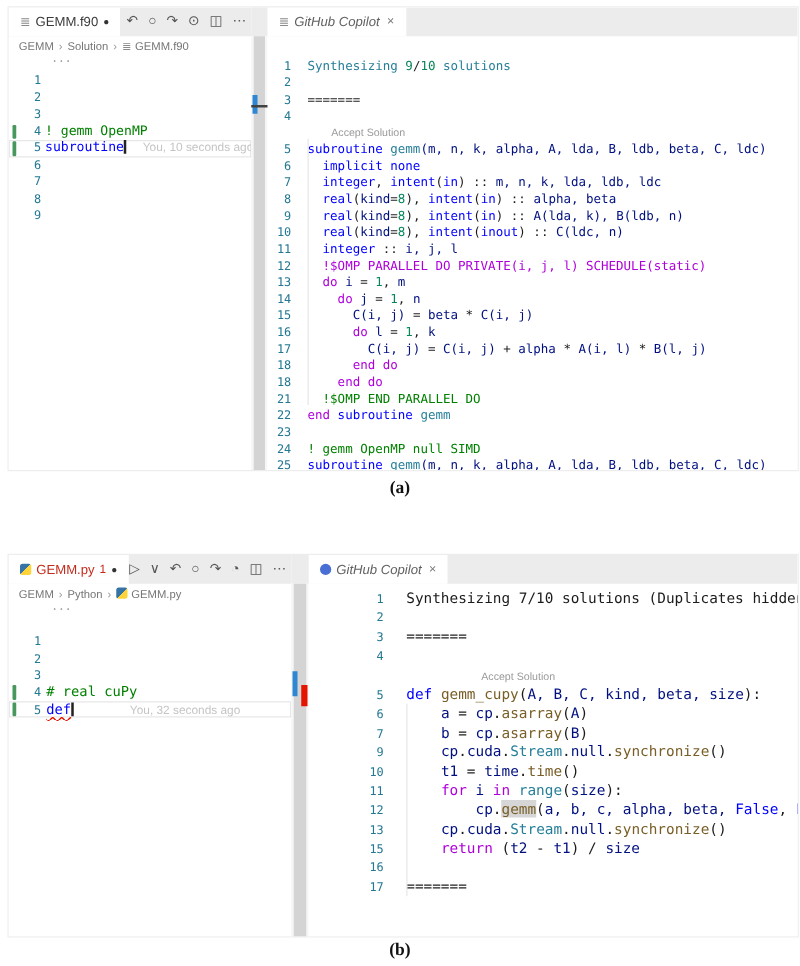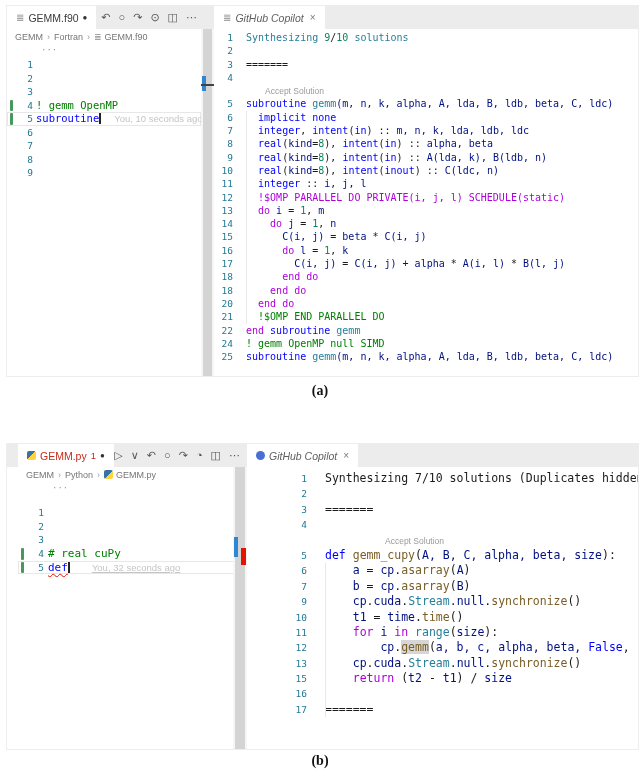--- a/index.html
+++ b/index.html
@@ -9,21 +9,21 @@
   .fig{position:absolute;left:6px;width:633px;background:#fff;border:1px solid #ededed;box-sizing:border-box;}
   .fig-a{top:5px;height:372px;}
   .fig-b{top:443px;height:307px;}
 
   .tabbar-bg{position:absolute;left:0;top:0;right:0;height:23px;background:#ececec;}
 
   .pane{position:absolute;top:0;bottom:0;overflow:hidden;background:#fff;}
   .fig-a .pane-left{left:0;width:194px;}
   .fig-a .vscroll{left:194px;width:13px;}
   .fig-a .pane-right{left:207px;right:0;}
-  .fig-b .pane-left{left:11px;width:226px;}
+  .fig-b .pane-left{left:0;width:226px;}
   .fig-b .vscroll{left:226px;width:14px;}
   .fig-b .pane-right{left:240px;right:0;}
 
   .tabbar{position:relative;height:23px;background:#ececec;}
   .tab{display:inline-flex;align-items:center;gap:4px;height:23px;padding:0 9px;background:#fff;
        font-size:10.5px;color:#3b3b3b;white-space:nowrap;}
   .tablabel.italic{font-style:italic;color:#616161;}
   .tablabel.err{color:#c42b1c;}
   .badge{color:#c42b1c;font-size:9.5px;}
   .fileicon{color:#8a8a8a;font-size:10px;}
@@ -50,42 +50,42 @@
   .ln{display:inline-block;text-align:right;color:#237893;font-size:9.5px;}
   .code{display:inline-block;}
   .crow.current{box-shadow:inset 0 0 0 1px #e7e7e7;}
   .mod{position:absolute;left:3px;top:1px;bottom:1px;width:3px;background:#48985d;border-radius:1px;}
 
   .fig-a .pane-left .rows{padding-top:2px;}
   .fig-a .pane-left .crow{height:13.5px;line-height:13.5px;font-size:10.5px;}
   .fig-a .pane-left .ln{width:26px;}
   .fig-a .pane-left .code{margin-left:3px;}
 
-  .fig-a .pane-right .rows{padding-top:2px;}
+  .fig-a .pane-right .rows{padding-top:18px;}
   .fig-a .pane-right .crow{height:13.3px;line-height:13.3px;font-size:10px;}
   .fig-a .pane-right .ln{width:19px;}
   .fig-a .pane-right .code{margin-left:13px;}
 
   .fig-b .pane-left .rows{padding-top:12px;}
   .fig-b .pane-left .crow{height:13.7px;line-height:13.7px;font-size:11px;}
   .fig-b .pane-left .ln{width:26px;}
   .fig-b .pane-left .code{margin-left:4px;}
 
   .fig-b .pane-right .rows{padding-top:4px;}
   .fig-b .pane-right .crow{height:15.4px;line-height:15.4px;font-size:11.5px;}
   .fig-b .pane-right .ln{width:60px;}
   .fig-b .pane-right .code{margin-left:18px;}
 
   .codelens{font-family:"Liberation Sans",sans-serif;font-size:8.5px;color:#9a9a9a;}
   .fig-a .pane-right .codelens{margin-left:32px;}
   .fig-b .pane-right .codelens{margin-left:78px;}
 
   .ghost{font-family:"Liberation Sans",sans-serif;color:#c5c5c5;font-size:9.5px;}
   .fig-a .ghost{margin-left:13px;}
-  .fig-b .ghost{margin-left:22px;text-decoration:underline;}
+  .fig-b .ghost{margin-left:45px;}
   .cursor{display:inline-block;width:2px;height:11px;background:#222;vertical-align:-2px;}
 
   .tok-kw{color:#0000ff;}
   .tok-ctl{color:#af00db;}
   .tok-com{color:#008000;}
   .tok-var{color:#001080;}
   .tok-fn{color:#795e26;}
   .tok-typ{color:#267f99;}
   .tok-num{color:#098658;}
   .tok-pln{color:#1b1b1b;}
@@ -133,21 +133,21 @@
           <span class="tbicon">◫</span>
           <span class="tbicon">⋯</span>
         </div>
     </div>
     <div class="breadcrumb">
         <span class="crumb">
           <span>GEMM</span>
         </span>
         <span class="crumbsep">›</span>
         <span class="crumb">
-          <span>Fortran</span>
+          <span>Solution</span>
         </span>
         <span class="crumbsep">›</span>
         <span class="crumb">
           <span class="crumbicon">≣</span>
           <span>GEMM.f90</span>
         </span>
       </div>
     <div class="ellipsis">···</div>
     <div class="rows">
         <div class="crow"><span class="ln">1</span><span class="code"></span></div>
@@ -190,23 +190,23 @@
         <div class="crow"><span class="ln">10</span><span class="code"><span class="tok-pln">  </span><span class="tok-kw">real</span><span class="tok-pln">(</span><span class="tok-var">kind</span><span class="tok-pln">=</span><span class="tok-num">8</span><span class="tok-pln">), </span><span class="tok-kw">intent</span><span class="tok-pln">(</span><span class="tok-kw">inout</span><span class="tok-pln">) :: </span><span class="tok-var">C(ldc, n)</span></span></div>
         <div class="crow"><span class="ln">11</span><span class="code"><span class="tok-pln">  </span><span class="tok-kw">integer</span><span class="tok-pln"> :: </span><span class="tok-var">i, j, l</span></span></div>
         <div class="crow"><span class="ln">12</span><span class="code"><span class="tok-pln">  </span><span class="tok-ctl">!$OMP PARALLEL DO PRIVATE(i, j, l) SCHEDULE(static)</span></span></div>
         <div class="crow"><span class="ln">13</span><span class="code"><span class="tok-pln">  </span><span class="tok-ctl">do </span><span class="tok-var">i</span><span class="tok-pln"> = </span><span class="tok-num">1</span><span class="tok-pln">, </span><span class="tok-var">m</span></span></div>
         <div class="crow"><span class="ln">14</span><span class="code"><span class="tok-pln">    </span><span class="tok-ctl">do </span><span class="tok-var">j</span><span class="tok-pln"> = </span><span class="tok-num">1</span><span class="tok-pln">, </span><span class="tok-var">n</span></span></div>
         <div class="crow"><span class="ln">15</span><span class="code"><span class="tok-pln">      </span><span class="tok-var">C(i, j)</span><span class="tok-pln"> = </span><span class="tok-var">beta</span><span class="tok-pln"> * </span><span class="tok-var">C(i, j)</span></span></div>
         <div class="crow"><span class="ln">16</span><span class="code"><span class="tok-pln">      </span><span class="tok-ctl">do </span><span class="tok-var">l</span><span class="tok-pln"> = </span><span class="tok-num">1</span><span class="tok-pln">, </span><span class="tok-var">k</span></span></div>
         <div class="crow"><span class="ln">17</span><span class="code"><span class="tok-pln">        </span><span class="tok-var">C(i, j)</span><span class="tok-pln"> = </span><span class="tok-var">C(i, j)</span><span class="tok-pln"> + </span><span class="tok-var">alpha</span><span class="tok-pln"> * </span><span class="tok-var">A(i, l)</span><span class="tok-pln"> * </span><span class="tok-var">B(l, j)</span></span></div>
         <div class="crow"><span class="ln">18</span><span class="code"><span class="tok-pln">      </span><span class="tok-ctl">end do</span></span></div>
         <div class="crow"><span class="ln">18</span><span class="code"><span class="tok-pln">    </span><span class="tok-ctl">end do</span></span></div>
-        <div class="crow"><span class="ln">20</span><span class="code"><span class="tok-pln">  </span><span class="tok-ctl">end do</span></span></div>
         <div class="crow"><span class="ln">21</span><span class="code"><span class="tok-pln">  </span><span class="tok-com">!$OMP END PARALLEL DO</span></span></div>
         <div class="crow"><span class="ln">22</span><span class="code"><span class="tok-ctl">end </span><span class="tok-kw">subroutine </span><span class="tok-typ">gemm</span></span></div>
+        <div class="crow"><span class="ln">23</span><span class="code"></span></div>
         <div class="crow"><span class="ln">24</span><span class="code"><span class="tok-com">! gemm OpenMP null SIMD</span></span></div>
         <div class="crow"><span class="ln">25</span><span class="code"><span class="tok-kw">subroutine </span><span class="tok-typ">gemm</span><span class="tok-var">(m, n, k, alpha, A, lda, B, ldb, beta, C, ldc)</span></span></div>
       </div>
     <div class="guide"></div>
   </div>
 </div>
 <div class="caption cap-a">(a)</div>
 
 <div class="fig fig-b">
   <div class="tabbar-bg"></div>
@@ -267,21 +267,21 @@
         <span class="tablabel italic">GitHub Copilot</span>
         <span class="closex">×</span>
       </div>
     </div>
     <div class="rows">
         <div class="crow"><span class="ln">1</span><span class="code"><span class="tok-pln">Synthesizing 7/10 solutions (Duplicates hidden)</span></span></div>
         <div class="crow"><span class="ln">2</span><span class="code"></span></div>
         <div class="crow"><span class="ln">3</span><span class="code"><span class="tok-pln">=======</span></span></div>
         <div class="crow"><span class="ln">4</span><span class="code"></span></div>
         <div class="crow lens-row"><span class="ln"></span><span class="codelens">Accept Solution</span></div>
-        <div class="crow"><span class="ln">5</span><span class="code"><span class="tok-kw">def </span><span class="tok-fn">gemm_cupy</span><span class="tok-pln">(</span><span class="tok-var">A, B, C, alpha, beta, size</span><span class="tok-pln">):</span></span></div>
+        <div class="crow"><span class="ln">5</span><span class="code"><span class="tok-kw">def </span><span class="tok-fn">gemm_cupy</span><span class="tok-pln">(</span><span class="tok-var">A, B, C, kind, beta, size</span><span class="tok-pln">):</span></span></div>
         <div class="crow"><span class="ln">6</span><span class="code"><span class="tok-pln">    </span><span class="tok-var">a</span><span class="tok-pln"> = </span><span class="tok-var">cp</span><span class="tok-pln">.</span><span class="tok-fn">asarray</span><span class="tok-pln">(</span><span class="tok-var">A</span><span class="tok-pln">)</span></span></div>
         <div class="crow"><span class="ln">7</span><span class="code"><span class="tok-pln">    </span><span class="tok-var">b</span><span class="tok-pln"> = </span><span class="tok-var">cp</span><span class="tok-pln">.</span><span class="tok-fn">asarray</span><span class="tok-pln">(</span><span class="tok-var">B</span><span class="tok-pln">)</span></span></div>
         <div class="crow"><span class="ln">9</span><span class="code"><span class="tok-pln">    </span><span class="tok-var">cp</span><span class="tok-pln">.</span><span class="tok-var">cuda</span><span class="tok-pln">.</span><span class="tok-typ">Stream</span><span class="tok-pln">.</span><span class="tok-var">null</span><span class="tok-pln">.</span><span class="tok-fn">synchronize</span><span class="tok-pln">()</span></span></div>
         <div class="crow"><span class="ln">10</span><span class="code"><span class="tok-pln">    </span><span class="tok-var">t1</span><span class="tok-pln"> = </span><span class="tok-var">time</span><span class="tok-pln">.</span><span class="tok-fn">time</span><span class="tok-pln">()</span></span></div>
         <div class="crow"><span class="ln">11</span><span class="code"><span class="tok-pln">    </span><span class="tok-ctl">for </span><span class="tok-var">i</span><span class="tok-ctl"> in </span><span class="tok-typ">range</span><span class="tok-pln">(</span><span class="tok-var">size</span><span class="tok-pln">):</span></span></div>
         <div class="crow"><span class="ln">12</span><span class="code"><span class="tok-pln">        </span><span class="tok-var">cp</span><span class="tok-pln">.</span><span class="tok-fn tok-hl">gemm</span><span class="tok-pln">(</span><span class="tok-var">a, b, c, alpha, beta, </span><span class="tok-kw">False</span><span class="tok-pln">, </span><span class="tok-kw">False</span></span></div>
         <div class="crow"><span class="ln">13</span><span class="code"><span class="tok-pln">    </span><span class="tok-var">cp</span><span class="tok-pln">.</span><span class="tok-var">cuda</span><span class="tok-pln">.</span><span class="tok-typ">Stream</span><span class="tok-pln">.</span><span class="tok-var">null</span><span class="tok-pln">.</span><span class="tok-fn">synchronize</span><span class="tok-pln">()</span></span></div>
         <div class="crow"><span class="ln">15</span><span class="code"><span class="tok-pln">    </span><span class="tok-ctl">return </span><span class="tok-pln">(</span><span class="tok-var">t2</span><span class="tok-pln"> - </span><span class="tok-var">t1</span><span class="tok-pln">) / </span><span class="tok-var">size</span></span></div>
         <div class="crow"><span class="ln">16</span><span class="code"></span></div>
         <div class="crow"><span class="ln">17</span><span class="code"><span class="tok-pln">=======</span></span></div>

